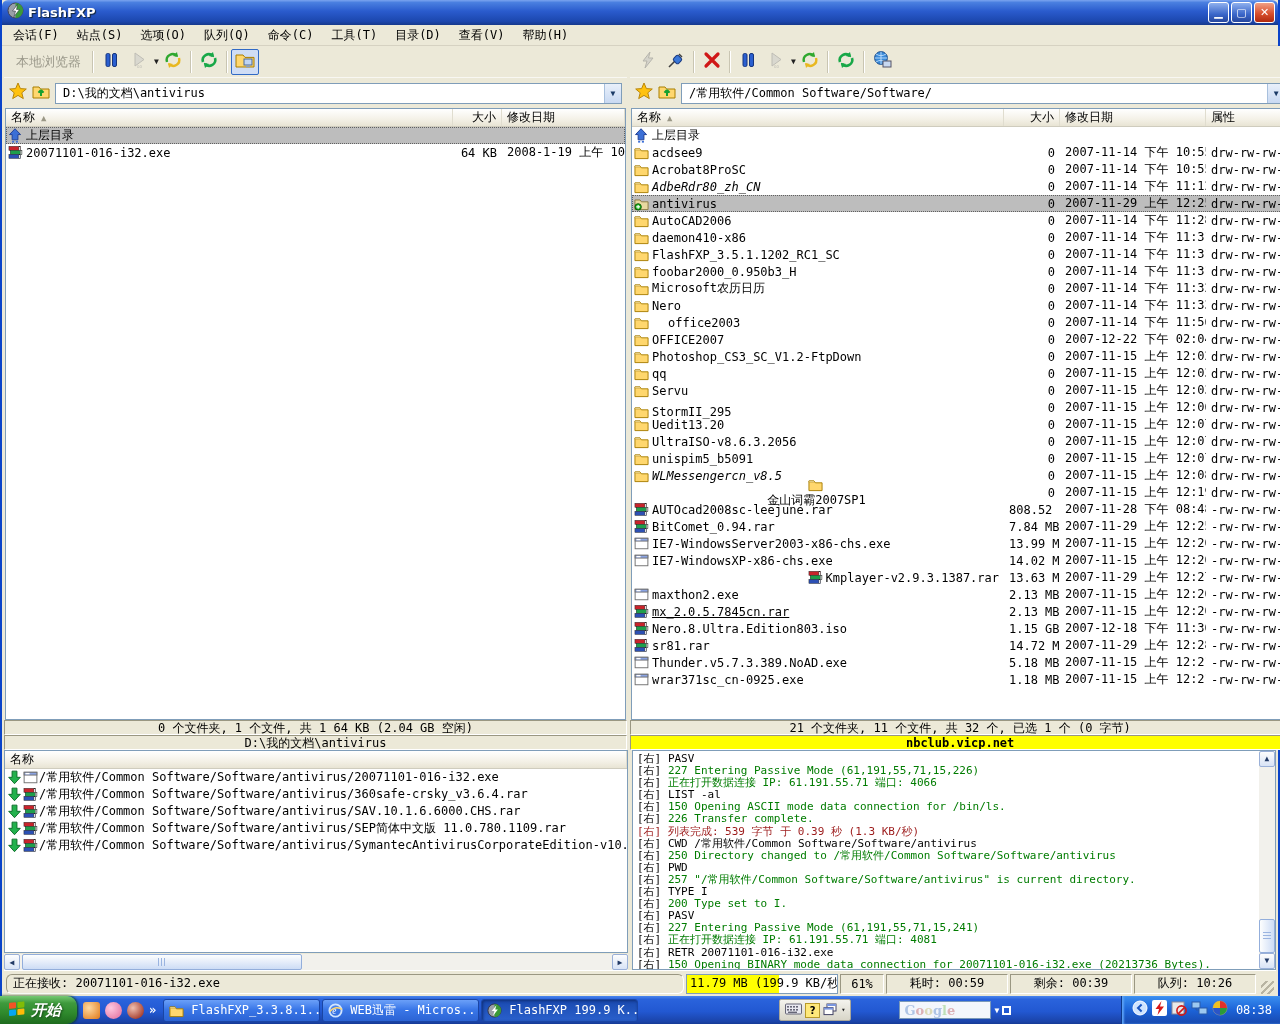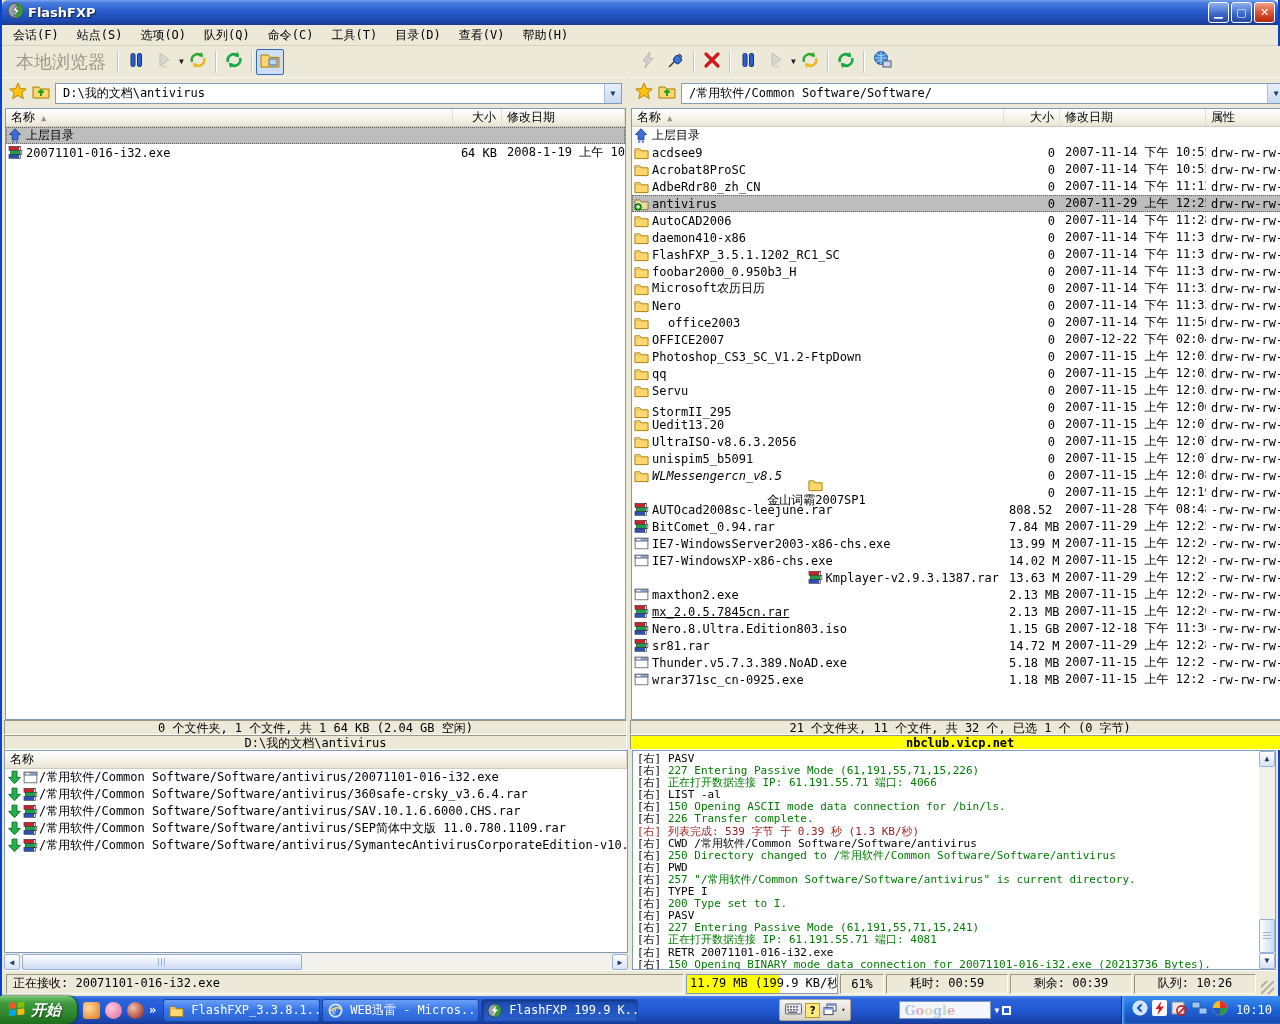--- a/index.html
+++ b/index.html
@@ -27,21 +27,21 @@
   .pane { display:flex; flex-direction:column; }
   .pane.left { width:626px; border-right:3px solid #ece9d8; }
   .pane.right { flex:1; }
   .toolbar { height:32px; display:flex; align-items:center; padding:0 4px; background:#ece9d8;
       border-bottom:1px solid #f8f7f2; }
   .tool-sep { width:2px; height:22px; border-left:1px solid #c9c5b2; border-right:1px solid #fff; margin:0 3px; }
   .tool-btn { min-width:28px; height:26px; display:flex; align-items:center; justify-content:center;
       border:1px solid transparent; border-radius:2px; }
   .tool-btn.pressed { border:1px solid #316ac5; background:#cfddf5; }
   .tool-btn.disabled { filter:grayscale(1); opacity:.5; }
-  .tool-label { color:#9c9a8c; font-size:18px; padding:0 8px; }
+  .tool-label { color:#9c9a8c; font-size:13px; padding:0 8px; }
   .dd-arrow { font-size:8px; color:#222; margin-left:1px; }
 
   .pathbar { height:30px; display:flex; align-items:center; padding:0 5px; gap:5px; background:#ece9d8; }
   .combo { flex:1; height:21px; border:1px solid #7f9db9; background:#fff; display:flex;
       align-items:center; padding-left:3px; font-size:12px; white-space:nowrap; overflow:hidden; }
   .combo .txt { margin-left:4px; }
   .combo .dd { margin-left:auto; width:17px; height:19px; flex:none;
       background:linear-gradient(180deg,#e9f0fb,#c8d9f2); border-left:1px solid #a8c0dd;
       display:flex; align-items:center; justify-content:center; font-size:8px; color:#1a3a66; }
 
@@ -86,21 +86,21 @@
       display:flex; flex-direction:column; }
   .vthumb { height:34px; margin-top:auto; background:linear-gradient(90deg,#fdfefe,#cddcf5);
       border:1px solid #93aedb; border-radius:2px; display:flex; align-items:center; justify-content:center; }
   .vthumb .grip { width:8px; height:8px; background:repeating-linear-gradient(180deg,#9ab4e0 0 1px,transparent 1px 3px); }
 
   
   .statusbar { position:absolute; top:970px; left:2px; right:2px; height:26px; background:#ece9d8;
       border-top:1px solid #fff; display:flex; align-items:center; font-size:12px; padding:2px 2px; }
   .sb-cell { height:20px; display:flex; align-items:center; padding:0 6px;
       border:1px solid; border-color:#9a9782 #fff #fff #9a9782; margin-right:2px; }
-  .sb-left { flex:1; }
+  .sb-left { flex:1;border-radius:6px; }
   .progress { width:152px; position:relative; background:#fff; border-color:#7f9db9; padding:0; overflow:hidden; }
   .progress .fill { position:absolute; left:0; top:0; bottom:0; background:#ffff00; }
   .progress .ptxt { position:relative; padding-left:3px; white-space:nowrap; }
   .sb-pct { width:44px; justify-content:center; }
   .sb-time { width:122px; justify-content:center; }
   .sb-grip { position:absolute; right:2px; bottom:2px; width:13px; height:13px;
       background:repeating-linear-gradient(135deg,transparent 0 3px,#b8b4a2 3px 5px); }
 
   
   .taskbar { position:absolute; top:996px; left:0; width:1280px; height:28px;
@@ -386,21 +386,21 @@
                     <path d="M1 4.2h5.4l1 1.3H1z" fill="#FFF0C0" stroke="#A97E00" stroke-width=".5"></path>
                   </svg>
                 </span>
                 <span>Acrobat8ProSC</span>
               </span>
               <span class="fc num" style="width: 56px;">0</span>
               <span class="fc" style="width: 146px;">2007-11-14 下午 10:55</span>
               <span class="fc" style="width: auto; flex: 1 1 0%;">drw-rw-rw-</span>
             </div>
             <div class="frow">
-              <span class="fc name" style="width: 372px;">
+              <span class="fc name" style="width: 372px; font-style: italic;">
                 <span style="display: inline-flex;">
                   <svg class="ic" viewBox="0 0 16 16">
                     <path d="M1 4.2h5.4l1.5 2H15v8.3H1z" fill="#FFD76E" stroke="#A97E00"></path>
                     <path d="M1 4.2h5.4l1 1.3H1z" fill="#FFF0C0" stroke="#A97E00" stroke-width=".5"></path>
                   </svg>
                 </span>
                 <span>AdbeRdr80_zh_CN</span>
               </span>
               <span class="fc num" style="width: 56px;">0</span>
               <span class="fc" style="width: 146px;">2007-11-14 下午 11:12</span>
@@ -1121,15 +1121,15 @@
           <line x1="5" y1="7" x2="5" y2="9" stroke="#2A5AA8"></line>
           <line x1="5" y1="9" x2="8" y2="9" stroke="#2A5AA8"></line>
         </svg></span>
     <span class="sic"><svg width="16" height="16" viewBox="0 0 16 16">
           <circle cx="8" cy="8" r="7" fill="#fff" stroke="#888"></circle>
           <path d="M8 8 L8 1 A7 7 0 0 1 15 8 Z" fill="#E03028"></path>
           <path d="M8 8 L15 8 A7 7 0 0 1 8 15 Z" fill="#2A9A3A"></path>
           <path d="M8 8 L8 15 A7 7 0 0 1 1 8 Z" fill="#2A55C8"></path>
           <path d="M8 8 L1 8 A7 7 0 0 1 8 1 Z" fill="#F0C020"></path>
         </svg></span>
-    <span class="clock">10:10</span>
+    <span class="clock">08:38</span>
   </div>
 </div>
 
 </body></html>

